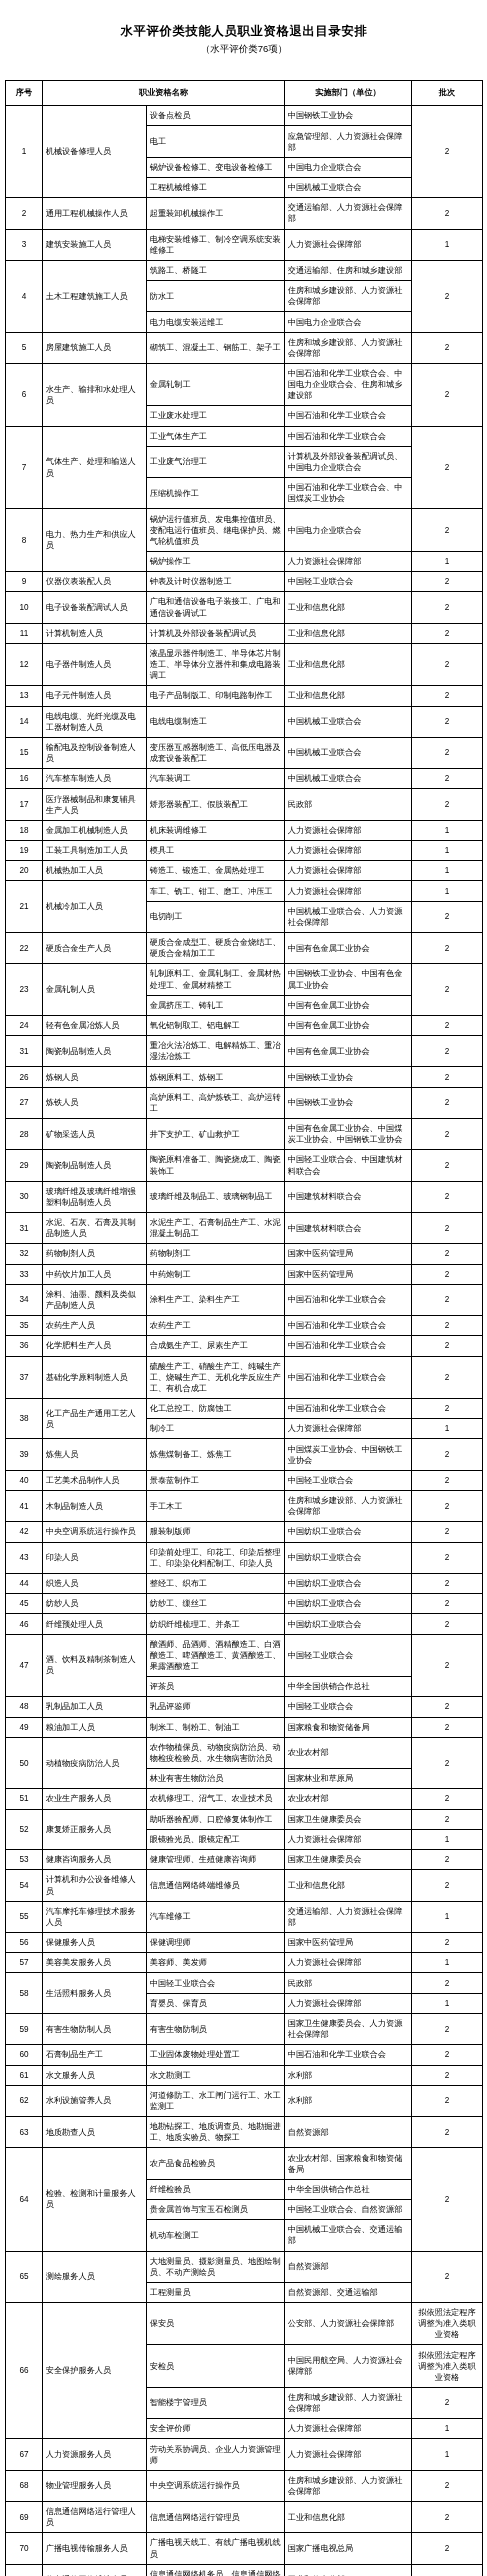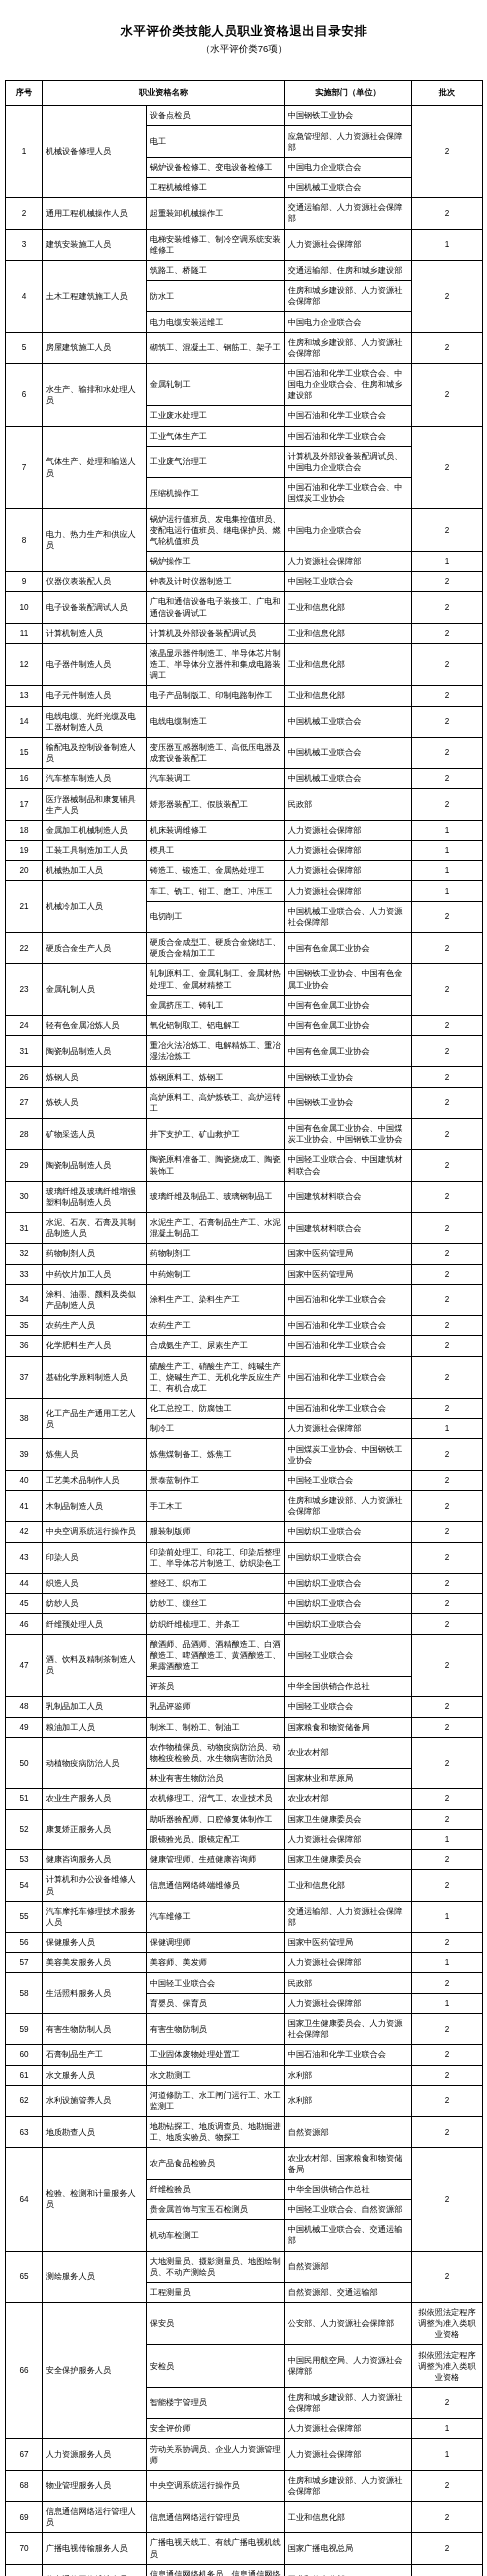--- a/index.html
+++ b/index.html
@@ -412,21 +412,21 @@
         <tr>
           <td class="c-no">42</td>
           <td class="c-cat">中央空调系统运行操作员</td>
           <td class="c-name">服装制版师</td>
           <td class="c-dept">中国纺织工业联合会</td>
           <td class="c-batch">2</td>
         </tr>
         <tr>
           <td class="c-no">43</td>
           <td class="c-cat">印染人员</td>
-          <td class="c-name">印染前处理工、印花工、印染后整理工、半导体芯片制造工、纺织染色工</td>
+          <td class="c-name">印染前处理工、印花工、印染后整理工、印染染化料配制工、印染人员</td>
           <td class="c-dept">中国纺织工业联合会</td>
           <td class="c-batch">2</td>
         </tr>
         <tr>
           <td class="c-no">44</td>
           <td class="c-cat">织造人员</td>
           <td class="c-name">整经工、织布工</td>
           <td class="c-dept">中国纺织工业联合会</td>
           <td class="c-batch">2</td>
         </tr>

